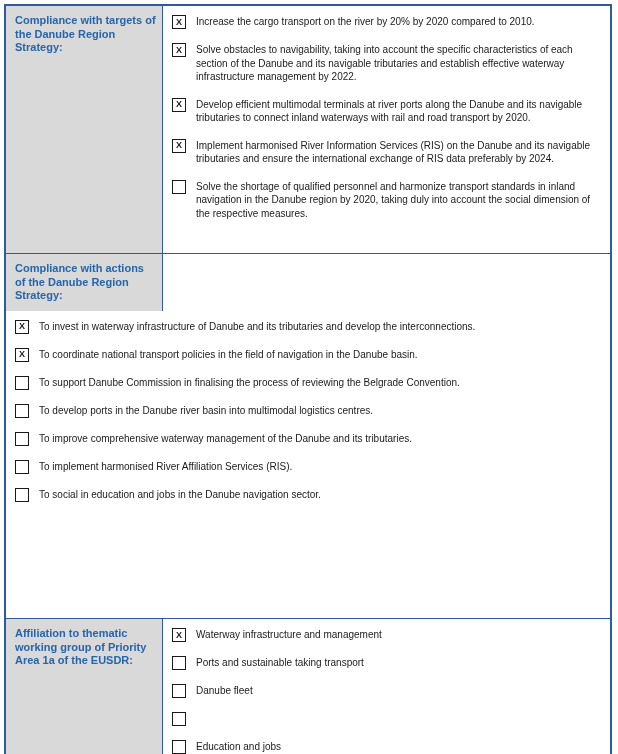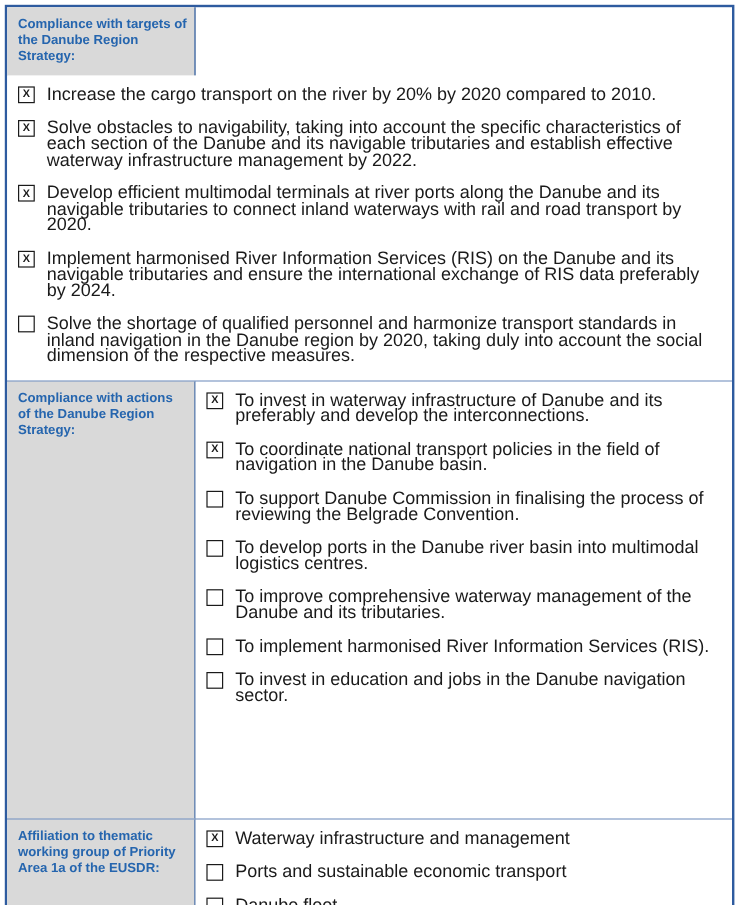--- a/index.html
+++ b/index.html
@@ -24,22 +24,22 @@
     border:2px solid var(--border);
     background:#fff;
   }
   .row{
     display:flex;
     align-items:stretch;
   }
   .row + .row{
     border-top:1px solid var(--border);
   }
-  .row:nth-child(1){min-height:247px;flex-direction:column;}
-  .row:nth-child(2){min-height:364px;}
+  .row:nth-child(1){min-height:247px;}
+  .row:nth-child(2){min-height:364px;flex-direction:column;}
   .row:nth-child(3){min-height:129px;}
   .label-cell{
     width:157px;
     box-sizing:border-box;
     flex:none;
     background:var(--label-bg);
     border-right:1px solid var(--border);
     padding:8px 6px 8px 9px;
     color:var(--label-text);
     font-size:11px;
@@ -67,21 +67,21 @@
     align-items:center;
     justify-content:center;
     font-size:9px;
     font-weight:bold;
     line-height:1;
     color:var(--body-text);
     background:#fff;
     cursor:default;
   }
   .item-text{
-    font-size:15px;
+    font-size:10px;
     line-height:13.5px;
     color:var(--body-text);
     padding-top:1px;
   }
 </style>
 </head>
 <body>
 
 <div class="doc-table" id="table-root">
     <div class="row">
@@ -107,58 +107,58 @@
           <div class="checkbox"></div>
           <div class="item-text">Solve the shortage of qualified personnel and harmonize transport standards in inland navigation in the Danube region by 2020, taking duly into account the social dimension of the respective measures.</div>
         </div>
       </div>
     </div>
     <div class="row">
       <div class="label-cell">Compliance with actions of the Danube Region Strategy:</div>
       <div class="items-cell">
         <div class="item">
           <div class="checkbox">X</div>
-          <div class="item-text">To invest in waterway infrastructure of Danube and its preferably and develop the interconnections.</div>
+          <div class="item-text">To invest in waterway infrastructure of Danube and its tributaries and develop the interconnections.</div>
         </div>
         <div class="item">
           <div class="checkbox">X</div>
           <div class="item-text">To coordinate national transport policies in the field of navigation in the Danube basin.</div>
         </div>
         <div class="item">
           <div class="checkbox"></div>
           <div class="item-text">To support Danube Commission in finalising the process of reviewing the Belgrade Convention.</div>
         </div>
         <div class="item">
           <div class="checkbox"></div>
           <div class="item-text">To develop ports in the Danube river basin into multimodal logistics centres.</div>
         </div>
         <div class="item">
           <div class="checkbox"></div>
           <div class="item-text">To improve comprehensive waterway management of the Danube and its tributaries.</div>
         </div>
         <div class="item">
           <div class="checkbox"></div>
-          <div class="item-text">To implement harmonised River Information Services (RIS).</div>
+          <div class="item-text">To implement harmonised River Affiliation Services (RIS).</div>
         </div>
         <div class="item">
           <div class="checkbox"></div>
-          <div class="item-text">To invest in education and jobs in the Danube navigation sector.</div>
+          <div class="item-text">To social in education and jobs in the Danube navigation sector.</div>
         </div>
       </div>
     </div>
     <div class="row">
       <div class="label-cell">Affiliation to thematic working group of Priority Area 1a of the EUSDR:</div>
       <div class="items-cell">
         <div class="item">
           <div class="checkbox">X</div>
           <div class="item-text">Waterway infrastructure and management</div>
         </div>
         <div class="item">
           <div class="checkbox"></div>
-          <div class="item-text">Ports and sustainable economic transport</div>
+          <div class="item-text">Ports and sustainable taking transport</div>
         </div>
         <div class="item">
           <div class="checkbox"></div>
           <div class="item-text">Danube fleet</div>
         </div>
         <div class="item">
           <div class="checkbox"></div>
         </div>
         <div class="item">
           <div class="checkbox"></div>

